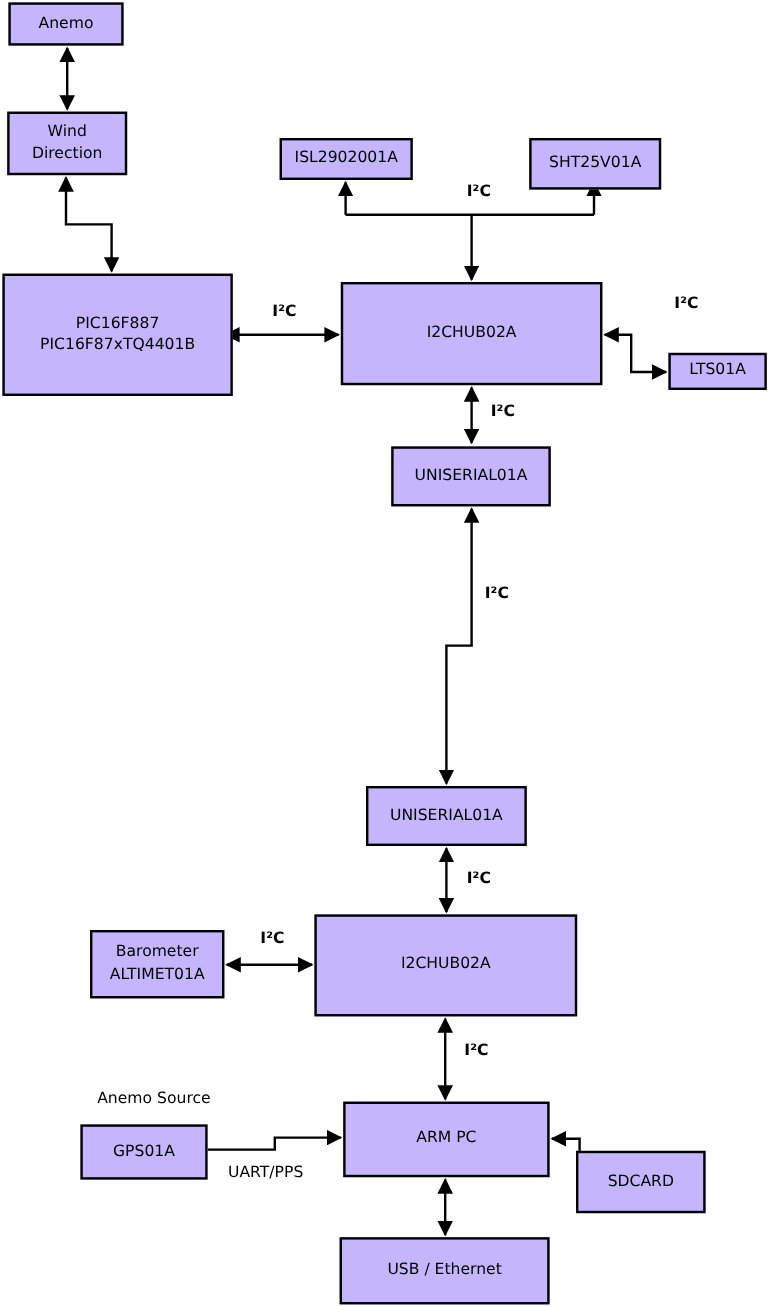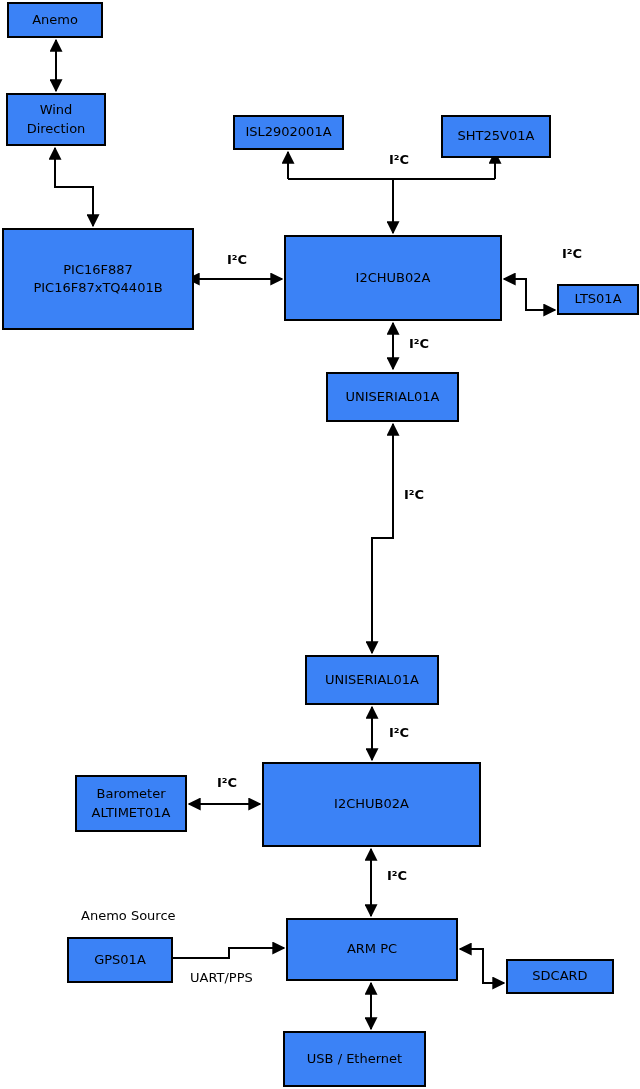--- a/index.html
+++ b/index.html
@@ -2,21 +2,21 @@
 <html><head>
 <meta charset="utf-8">
 <style>
   html,body{margin:0;padding:0;}
   body{
     width:640px;height:1089px;position:relative;background:#ffffff;
     font-family:"DejaVu Sans","Liberation Sans",sans-serif;color:#000;
     overflow:hidden;
   }
   .node{
-    position:absolute;box-sizing:border-box;background:#3b82f6;border:2px solid #000;
+    position:absolute;box-sizing:border-box;background:#c4b5fd;border:2px solid #000;
     display:flex;flex-direction:column;align-items:center;justify-content:center;
     text-align:center;font-size:13px;line-height:1.4;z-index:2;
   }
   .node span{display:block;white-space:nowrap;}
   svg.connectors{position:absolute;left:0;top:0;z-index:1;}
   .edge-label{
     position:absolute;font-size:13px;line-height:1;white-space:nowrap;z-index:3;
   }
   .edge-label.centered{transform:translateX(-50%);font-weight:bold;}
 </style>
@@ -71,21 +71,21 @@
 </div>
 
 <div class="node" style="left:441px;top:115px;width:110px;height:43px">
   <span>SHT25V01A</span>
 </div>
 
 <div class="node" style="left:284px;top:235px;width:218px;height:86px">
   <span>I2CHUB02A</span>
 </div>
 
-<div class="node" style="left:557px;top:284px;width:82px;height:31px">
+<div class="node" style="left:557px;top:294px;width:82px;height:31px">
   <span>LTS01A</span>
 </div>
 
 <div class="node" style="left:326px;top:372px;width:133px;height:50px">
   <span>UNISERIAL01A</span>
 </div>
 
 <div class="node" style="left:305px;top:655px;width:134px;height:50px">
   <span>UNISERIAL01A</span>
 </div>
@@ -100,25 +100,25 @@
 </div>
 
 <div class="node" style="left:67px;top:937px;width:106px;height:46px">
   <span>GPS01A</span>
 </div>
 
 <div class="node" style="left:286px;top:918px;width:172px;height:63px">
   <span>ARM PC</span>
 </div>
 
-<div class="node" style="left:506px;top:959px;width:108px;height:35px">
+<div class="node" style="left:480px;top:959px;width:108px;height:52px">
   <span>SDCARD</span>
 </div>
 
-<div class="node" style="left:283px;top:1031px;width:143px;height:56px">
+<div class="node" style="left:283px;top:1031px;width:175px;height:56px">
   <span>USB / Ethernet</span>
 </div>
 
 <span class="edge-label centered" style="left:399px;top:153px">I²C</span>
 <span class="edge-label centered" style="left:237px;top:253px">I²C</span>
 <span class="edge-label centered" style="left:572px;top:247px">I²C</span>
 <span class="edge-label centered" style="left:419px;top:337px">I²C</span>
 <span class="edge-label centered" style="left:414px;top:488px">I²C</span>
 <span class="edge-label centered" style="left:399px;top:726px">I²C</span>
 <span class="edge-label centered" style="left:227px;top:776px">I²C</span>

